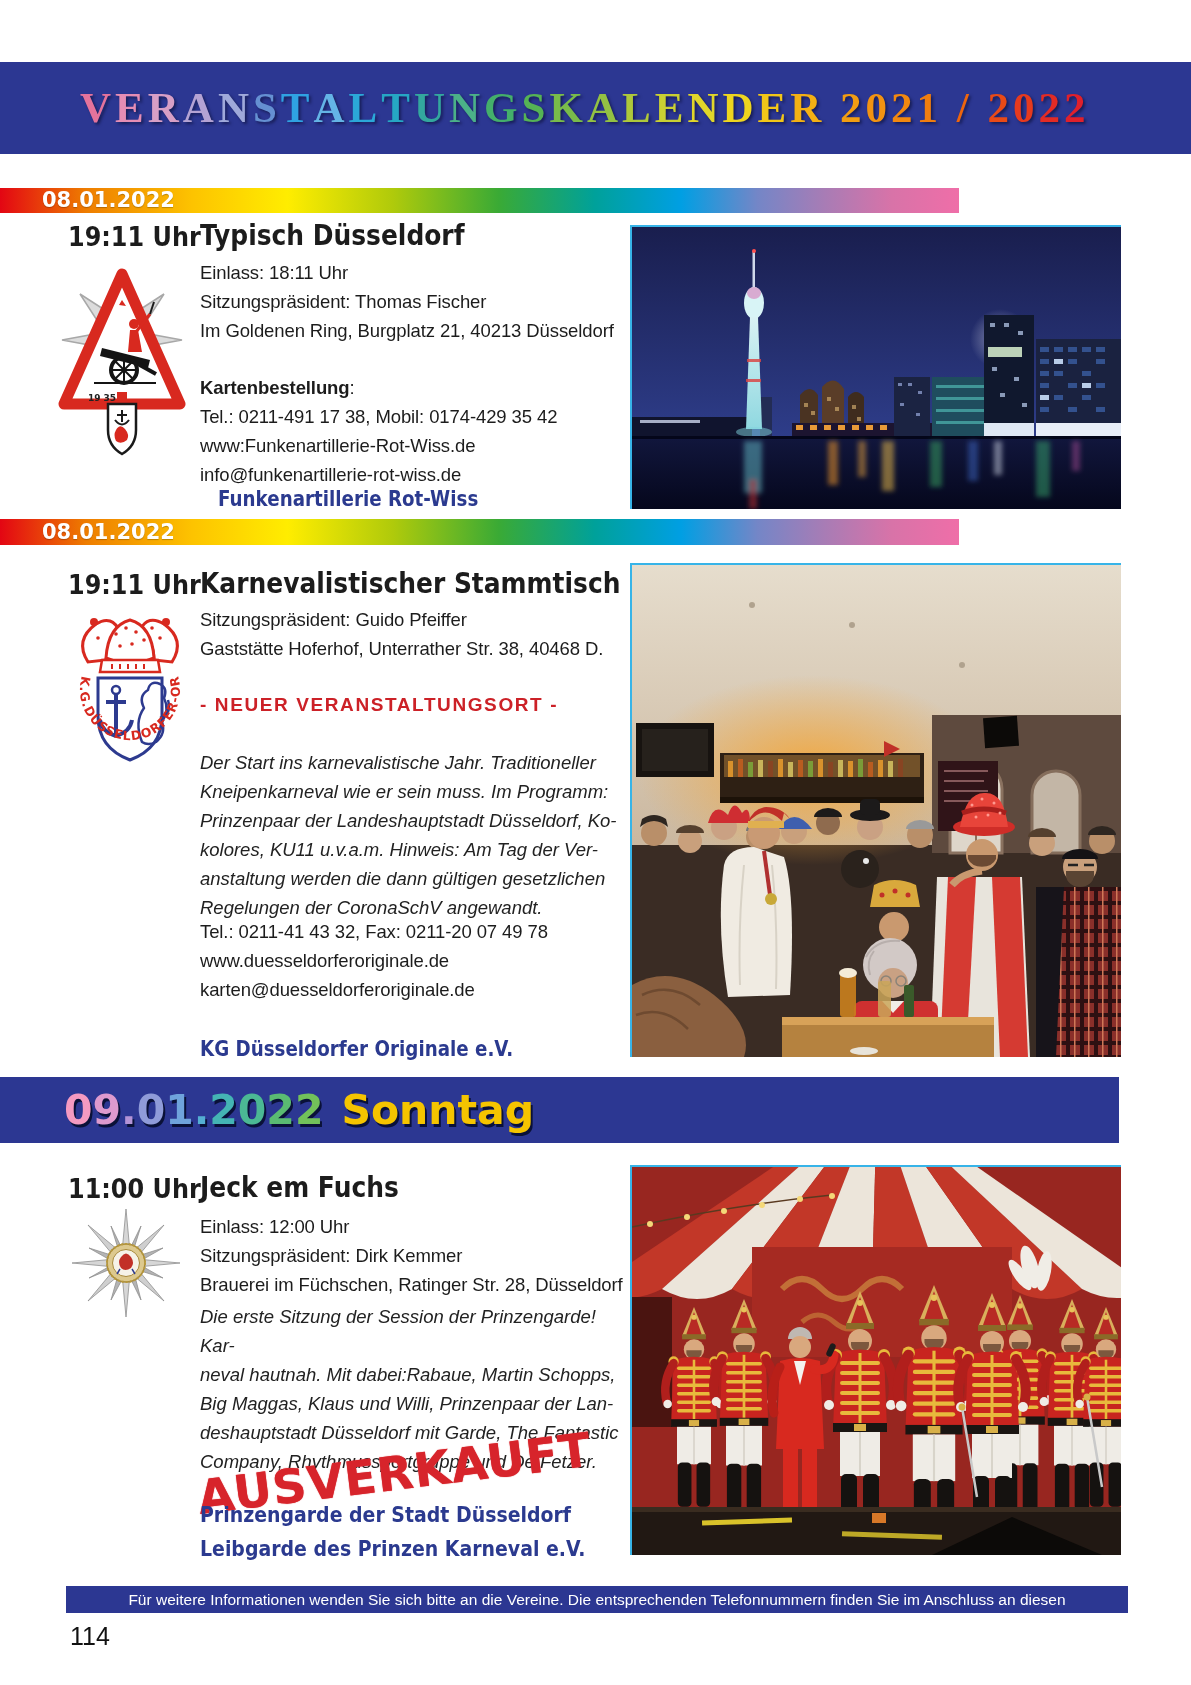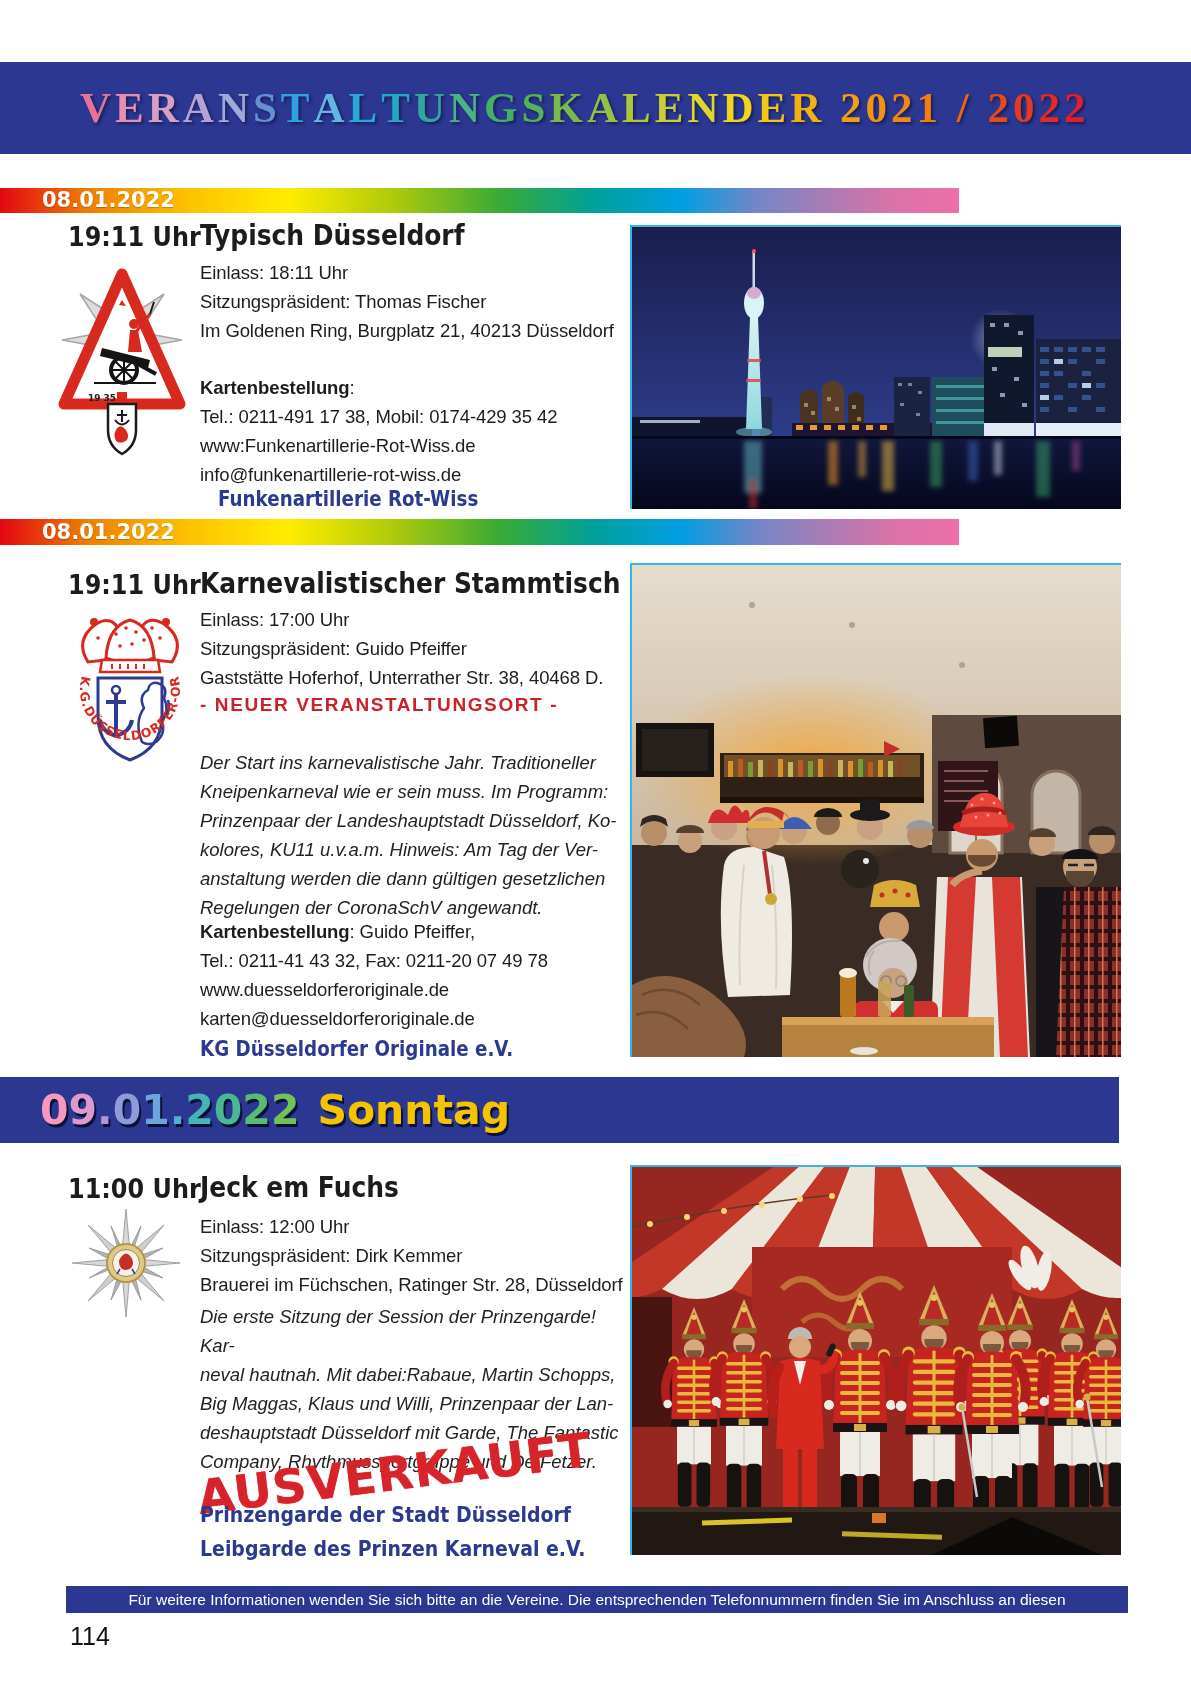--- a/index.html
+++ b/index.html
@@ -14,21 +14,21 @@
   .hdr span{padding:0 2px;white-space:pre;text-shadow:2px 2px 3px rgba(8,10,40,.55);}
 
   
   .datebar{left:0;width:959px;height:25px;
      background:linear-gradient(90deg,#e30613 0%,#ee7d00 9%,#fdc300 20%,#ffed00 30%,#afca0b 41%,#3aaa35 52%,#00a19a 62%,#009fe3 71%,#7486c7 79%,#a87cb5 86%,#d873a8 93%,#ef6ea8 100%);}
   .datebar-text{display:inline-block;margin-left:42px;color:#fff;
      font:700 21px "DejaVu Sans",sans-serif;line-height:25px;text-shadow:0 1px 1px rgba(0,0,0,.25);}
 
   
   .daybanner{left:0;top:1077px;width:1119px;height:66px;background:#2c3792;white-space:nowrap;}
-  .day-date{display:inline-block;margin-left:40px;font:700 41px "DejaVu Sans",sans-serif;line-height:66px;}
+  .day-date{display:inline-block;margin-left:64px;font:700 41px "DejaVu Sans",sans-serif;line-height:66px;}
   .day-date span{white-space:pre;text-shadow:2px 3px 0 rgba(5,10,40,.85);}
   .day-name{display:inline-block;margin-left:18px;font:700 41px "DejaVu Sans",sans-serif;line-height:66px;
             color:#f5c400;text-shadow:2px 3px 0 rgba(5,10,40,.85);}
 
   
   .etime{font:700 26px "DejaVu Sans",sans-serif;transform:scaleX(.92);transform-origin:0 0;white-space:nowrap;}
   .etitle{font:700 29px "DejaVu Sans",sans-serif;transform:scaleX(.86);transform-origin:0 0;white-space:nowrap;}
   .details div,.booking div{font:18.5px "Liberation Sans",sans-serif;line-height:29px;white-space:nowrap;letter-spacing:-.1px;}
   .booking b{font-weight:700;margin-top:22px;}
   .notice{font:700 19px "Liberation Sans",sans-serif;color:#cc2127;letter-spacing:1.6px;white-space:nowrap;}
@@ -284,34 +284,32 @@
           <path d="M48,138 Q34,134 32,122 M48,138 Q62,134 64,122" stroke-width="4"></path>
         </g>
         <path d="M74,144 Q66,124 76,110 Q70,98 80,92 Q82,82 92,86 Q100,90 96,100 Q102,112 94,124 Q98,136 88,144 Q80,148 74,144 Z M92,120 q12,-4 8,-18" fill="none" stroke="#2d3a8f" stroke-width="2.5" stroke-linejoin="round"></path>
         <text font-family="DejaVu Sans, sans-serif" font-size="12.5" font-weight="bold" fill="#d8291f" letter-spacing="1">
           <textPath href="#ringpath">K.G.DÜSSELDORFER-ORIGINALE</textPath>
         </text>
       </svg>
     </div>
 
     <div class="abs details" style="left:200px;top:605px;">
-      <div>Einlass: 17:00 Uhr</div>
       <div>Sitzungspräsident: Guido Pfeiffer</div>
       <div>Gaststätte Hoferhof, Unterrather Str. 38, 40468 D.</div>
     </div>
     <div class="abs notice" style="left:200px;top:694px;">- NEUER VERANSTALTUNGSORT -</div>
     <div class="abs desc" style="left:200px;top:748px;">Der Start ins karnevalistische Jahr. Traditioneller
 Kneipenkarneval wie er sein muss. Im Programm:
 Prinzenpaar der Landeshauptstadt Düsseldorf, Ko-
 kolores, KU11 u.v.a.m. Hinweis: Am Tag der Ver-
 anstaltung werden die dann gültigen gesetzlichen
 Regelungen der CoronaSchV angewandt.</div>
 
     <div class="abs booking" style="left:200px;top:917px;">
-      <div><b>Kartenbestellung</b><span>: Guido Pfeiffer,</span></div>
       <div>Tel.: 0211-41 43 32, Fax: 0211-20 07 49 78</div>
       <div>www.duesseldorferoriginale.de</div>
       <div>karten@duesseldorferoriginale.de</div>
     </div>
 
     <div class="abs club" style="left:200px;top:1036px;">KG Düsseldorfer Originale e.V.</div>
 
     <div class="abs photo" style="left:630px;top:563px;">
       <svg width="489" height="492" viewBox="0 0 489 492" preserveAspectRatio="none">
         <defs>

